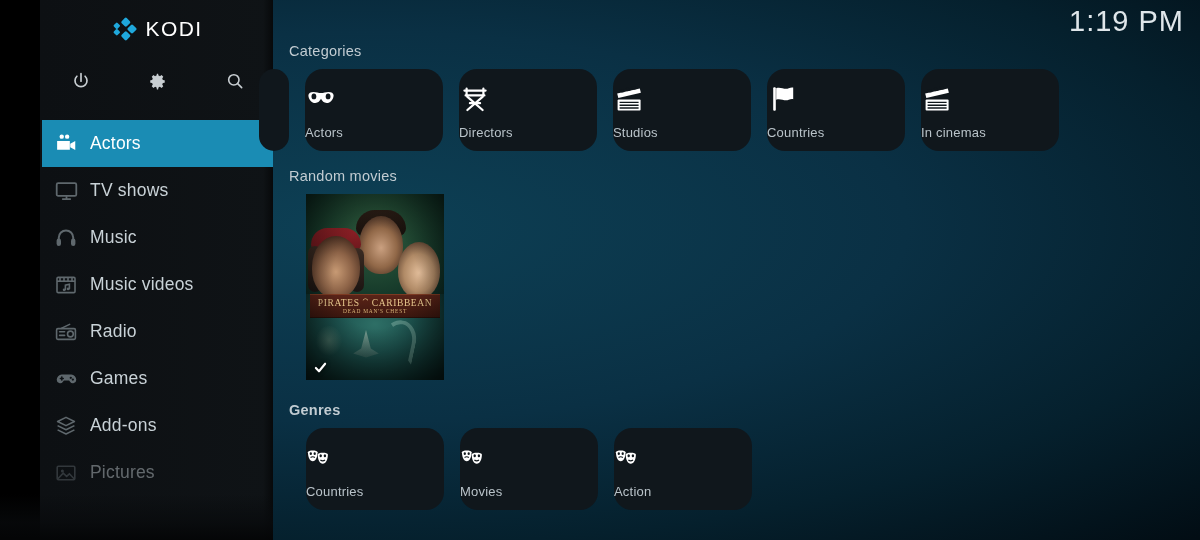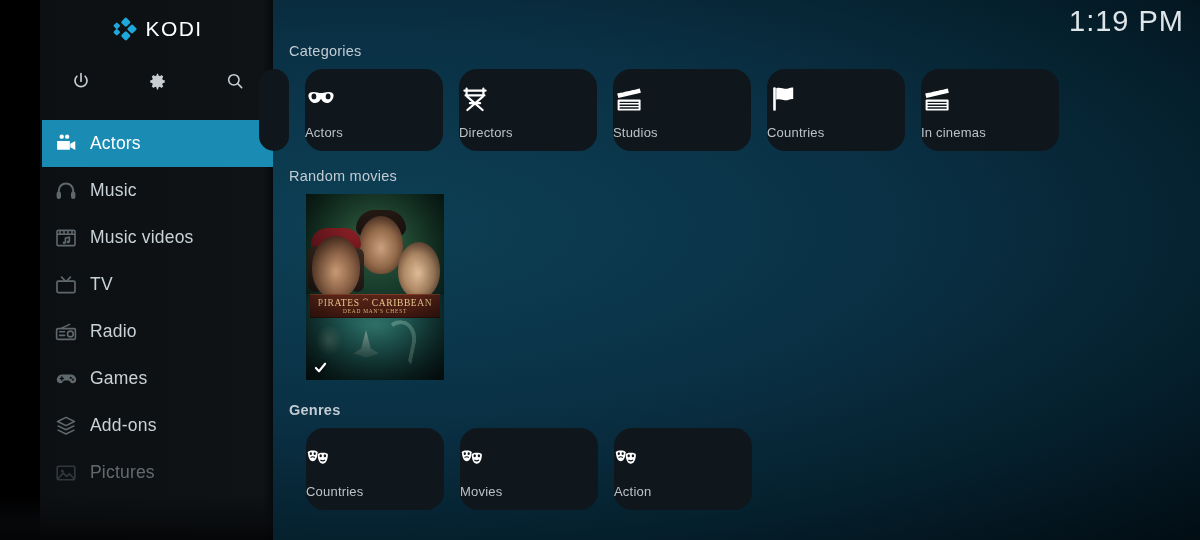--- a/index.html
+++ b/index.html
@@ -223,20 +223,30 @@
           <svg width="25" height="25" viewBox="0 0 24 24" fill="currentColor">
             <circle cx="7.4" cy="5.4" r="2.1"></circle>
               <circle cx="12.6" cy="5.4" r="2.1"></circle>
             <path d="M3 9.6h12.2v8.4H3z" rx="1"></path>
             <path d="M15.6 12.3l4.8-2.6v8.6l-4.8-2.6z"></path>
           </svg>
         </span>
         <span class="nav-label">Actors</span>
       </div>
 
+      <div class="nav-item">
+        <span class="nav-ico">
+          <svg width="25" height="25" viewBox="0 0 24 24" fill="none" stroke="currentColor" stroke-width="1.7">
+            <rect x="2.6" y="5" width="18.8" height="12.2" rx="1.4"></rect>
+            <path d="M8.4 20.2h7.2" stroke-linecap="round"></path>
+              <path d="M12 17.4v2.8"></path>
+          </svg>
+        </span>
+        <span class="nav-label">TV shows</span>
+      </div>
 
       <div class="nav-item">
         <span class="nav-ico">
           <svg width="24" height="24" viewBox="0 0 24 24" fill="currentColor">
             <path d="M12 3.4A8.2 8.2 0 0 0 3.8 11.6v2.2h2V11.6a6.2 6.2 0 0 1 12.4 0v2.2h2v-2.2A8.2 8.2 0 0 0 12 3.4z"></path>
             <rect x="2.6" y="12.6" width="4.4" height="7.4" rx="2.2"></rect>
             <rect x="17" y="12.6" width="4.4" height="7.4" rx="2.2"></rect>
           </svg>
         </span>
         <span class="nav-label">Music</span>
@@ -249,29 +259,20 @@
             <path d="M3 8.2h18"></path>
               <path d="M6 4.4v3.8M10 4.4v3.8M14 4.4v3.8M18 4.4v3.8"></path>
             <path d="M11.4 16.6v-4.4l4 -0.9v4.4" stroke-linecap="round"></path>
             <circle cx="10.1" cy="16.8" r="1.35" fill="currentColor" stroke="none"></circle>
             <circle cx="14.1" cy="15.9" r="1.35" fill="currentColor" stroke="none"></circle>
           </svg>
         </span>
         <span class="nav-label">Music videos</span>
       </div>
 
-      <div class="nav-item">
-        <span class="nav-ico">
-          <svg width="24" height="24" viewBox="0 0 24 24" fill="none" stroke="currentColor" stroke-width="1.7">
-            <rect x="3" y="8.2" width="18" height="11.4" rx="1.3"></rect>
-            <path d="M7.6 4.2L11.4 8M16.4 4.2L12.6 8" stroke-linecap="round"></path>
-          </svg>
-        </span>
-        <span class="nav-label">TV</span>
-      </div>
 
       <div class="nav-item">
         <span class="nav-ico">
           <svg width="24" height="24" viewBox="0 0 24 24" fill="none" stroke="currentColor" stroke-width="1.6">
             <rect x="2.6" y="8.6" width="18.8" height="10.8" rx="1.3"></rect>
             <circle cx="16.4" cy="14" r="2.9"></circle>
             <path d="M5.6 11.8h5M5.6 15.4h5" stroke-linecap="round"></path>
             <path d="M7.2 8.4L15.6 4.4" stroke-linecap="round"></path>
           </svg>
         </span>

